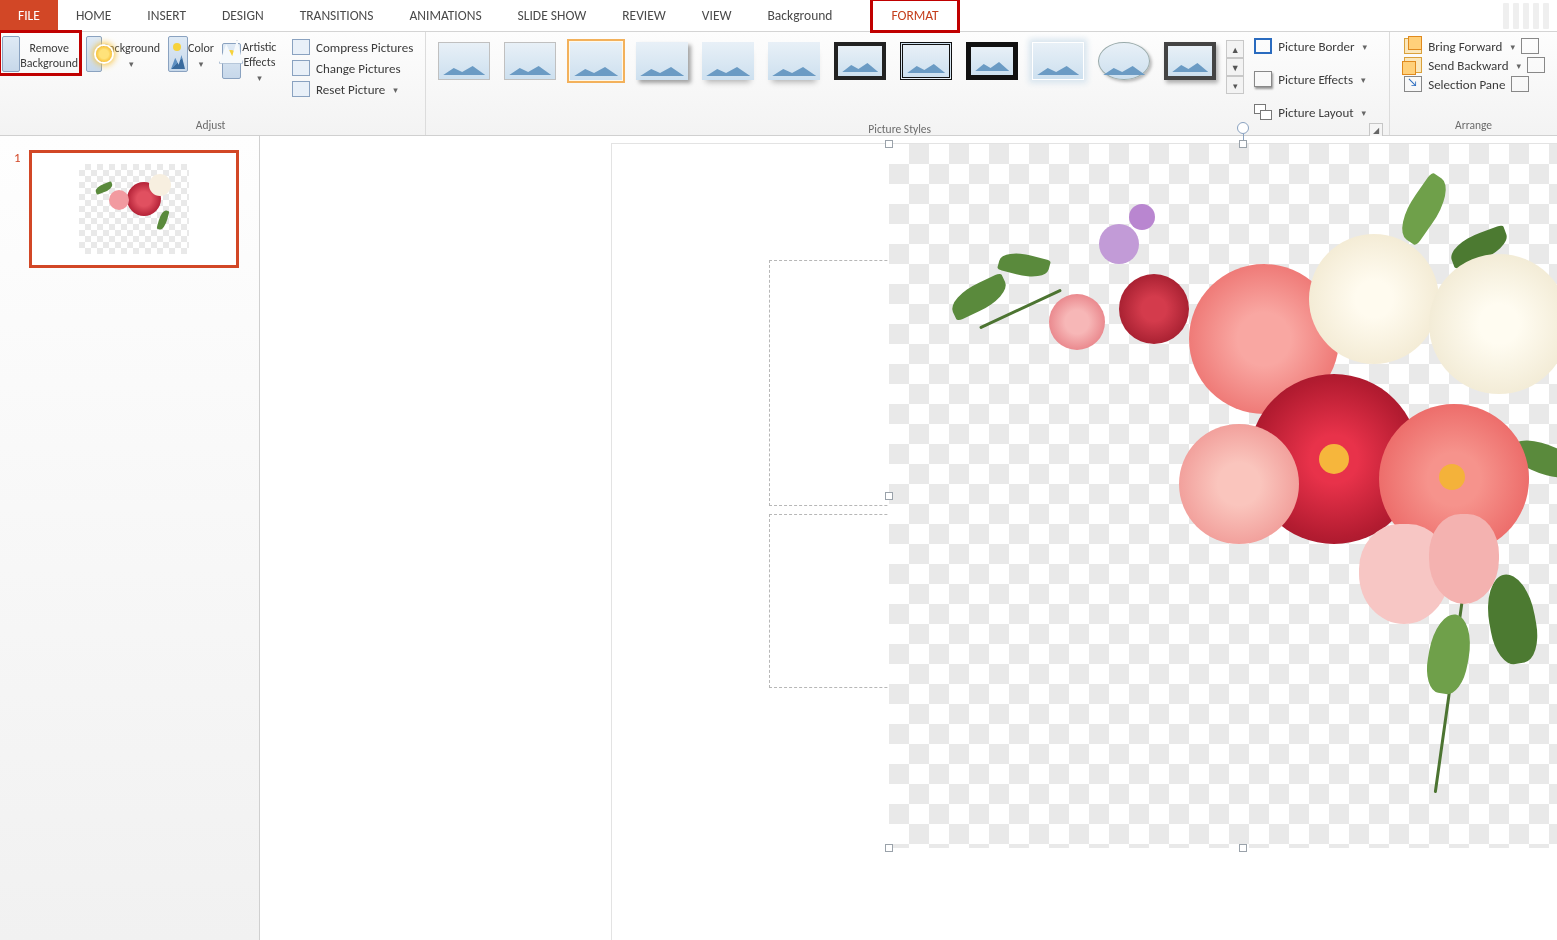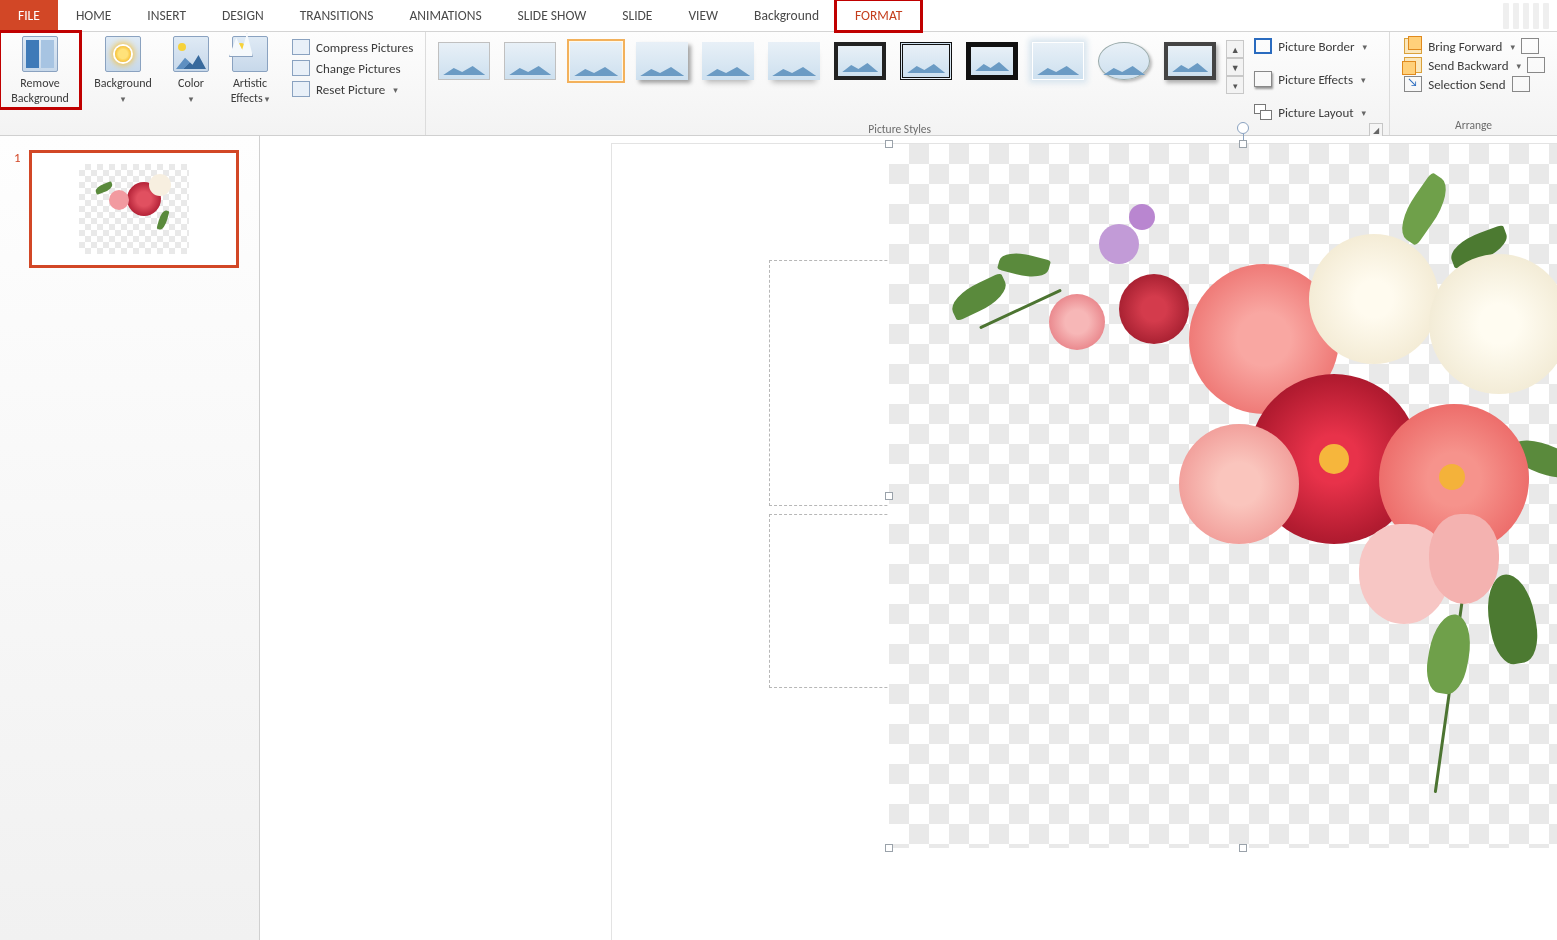--- a/index.html
+++ b/index.html
@@ -3,32 +3,32 @@
 <meta charset="utf-8">
 <style>
   * { box-sizing: border-box; margin: 0; padding: 0; font-family: "Segoe UI", Calibri, sans-serif; }
   body { background: #fff; width: 1557px; height: 940px; overflow: hidden; }
 
   
   .tabs { display: flex; align-items: stretch; height: 32px; border-bottom: 1px solid #d4d4d4; background: #fff; }
   .tab { padding: 0 18px; font-size: 13.5px; color: #4a4a4a; display: flex; align-items: center; cursor: pointer; }
   .tab.file { background: #d24726; color: #fff; font-weight: 400; }
   .tab.active-format { color: #c43e1c; background: #fff; position: relative; }
-  .tab.highlight-box { position: relative; }
+  .tab.highlight-box { position: relative; margin-left: 23px; }
   .tab.highlight-box::after { content: ""; position: absolute; inset: -2px -3px -2px -3px; border: 3px solid #c00000; pointer-events: none; }
   .tabs-end { flex: 1; display: flex; justify-content: flex-end; align-items: center; padding-right: 8px; gap: 4px; color: #e6e6e6; }
   .tabs-end span { width: 6px; height: 26px; background: #efefef; border-radius: 1px; }
 
   
   .ribbon { display: flex; align-items: stretch; height: 104px; background: linear-gradient(#fdfdfd,#f3f3f3); border-bottom: 1px solid #d0d0d0; }
   .group { border-right: 1px solid #dcdcdc; display: flex; flex-direction: column; padding: 2px 6px 0 6px; }
   .group-body { flex: 1; display: flex; align-items: flex-start; gap: 8px; }
   .group-label { font-size: 11.5px; color: #6b6b6b; text-align: center; padding: 2px 0 3px; }
 
-  .bigbtn { display: flex; flex-direction: column; align-items: center; width: 72px; cursor: pointer; padding-top: 2px; }
+  .bigbtn { display: flex; flex-direction: row; align-items: center; width: 72px; cursor: pointer; padding-top: 2px; }
   .bigbtn .ico { width: 36px; height: 36px; border: 1px solid #8aa2c0; background: linear-gradient(#dfeaf5,#c7d8ea); border-radius: 2px; position: relative; }
   .bigbtn .lbl { font-size: 12px; color: #3b3b3b; text-align: center; line-height: 1.25; margin-top: 4px; }
   .bigbtn.red-outline { position: relative; }
   .bigbtn.red-outline::after { content: ""; position: absolute; inset: -4px -4px -4px -4px; border: 3px solid #c00000; pointer-events: none; }
   .bigbtn .drop { font-size: 9px; color: #666; }
 
   .removebg-ico::before, .removebg-ico::after { content:""; position:absolute; }
   .removebg-ico::before { left:3px; top:3px; right:18px; bottom:3px; background:#3e7ab8; }
   .removebg-ico::after  { left:18px; top:3px; right:3px; bottom:3px; background:#a7c4e2; }
 
@@ -126,21 +126,21 @@
 <body>
 
 <div class="tabs">
   <div class="tab file">FILE</div>
   <div class="tab">HOME</div>
   <div class="tab">INSERT</div>
   <div class="tab">DESIGN</div>
   <div class="tab">TRANSITIONS</div>
   <div class="tab">ANIMATIONS</div>
   <div class="tab">SLIDE SHOW</div>
-  <div class="tab">SLIDE</div>
+  <div class="tab">REVIEW</div>
   <div class="tab">VIEW</div>
   <div class="tab">Background</div>
   <div class="tab active-format highlight-box">FORMAT</div>
   <div class="tabs-end">
     <span></span>
       <span></span>
       <span></span>
       <span></span>
       <span></span>
   </div>
@@ -175,20 +175,21 @@
           <span class="mini-ico"></span>
           <span>Change Pictures</span>
         </div>
         <div class="stackbtn">
           <span class="mini-ico"></span>
           <span>Reset Picture</span>
           <span class="tiny-drop">▾</span>
         </div>
       </div>
     </div>
+    <div class="group-label">Adjust</div>
   </div>
 
   <div class="group gallery-wrap" style="border-right:1px solid #dcdcdc;">
     <div class="gallery-body">
       <div class="gallery" id="gallery">
           <div class="style-thumb plain">
             <div class="inner"></div>
           </div>
           <div class="style-thumb plain">
             <div class="inner"></div>
@@ -268,21 +269,21 @@
           <div class="pic-opt">
             <span class="ico-bwd"></span>
             <span>Send Backward</span>
             <span class="tiny-drop">▾</span>
           </div>
           <span class="ico-group"></span>
         </div>
         <div class="arr-row">
           <div class="pic-opt">
             <span class="ico-sel"></span>
-            <span>Selection Send</span>
+            <span>Selection Pane</span>
           </div>
           <span class="ico-rot"></span>
         </div>
       </div>
     </div>
     <div class="group-label">Arrange</div>
   </div>
 </div>
 
 <div class="workspace">

